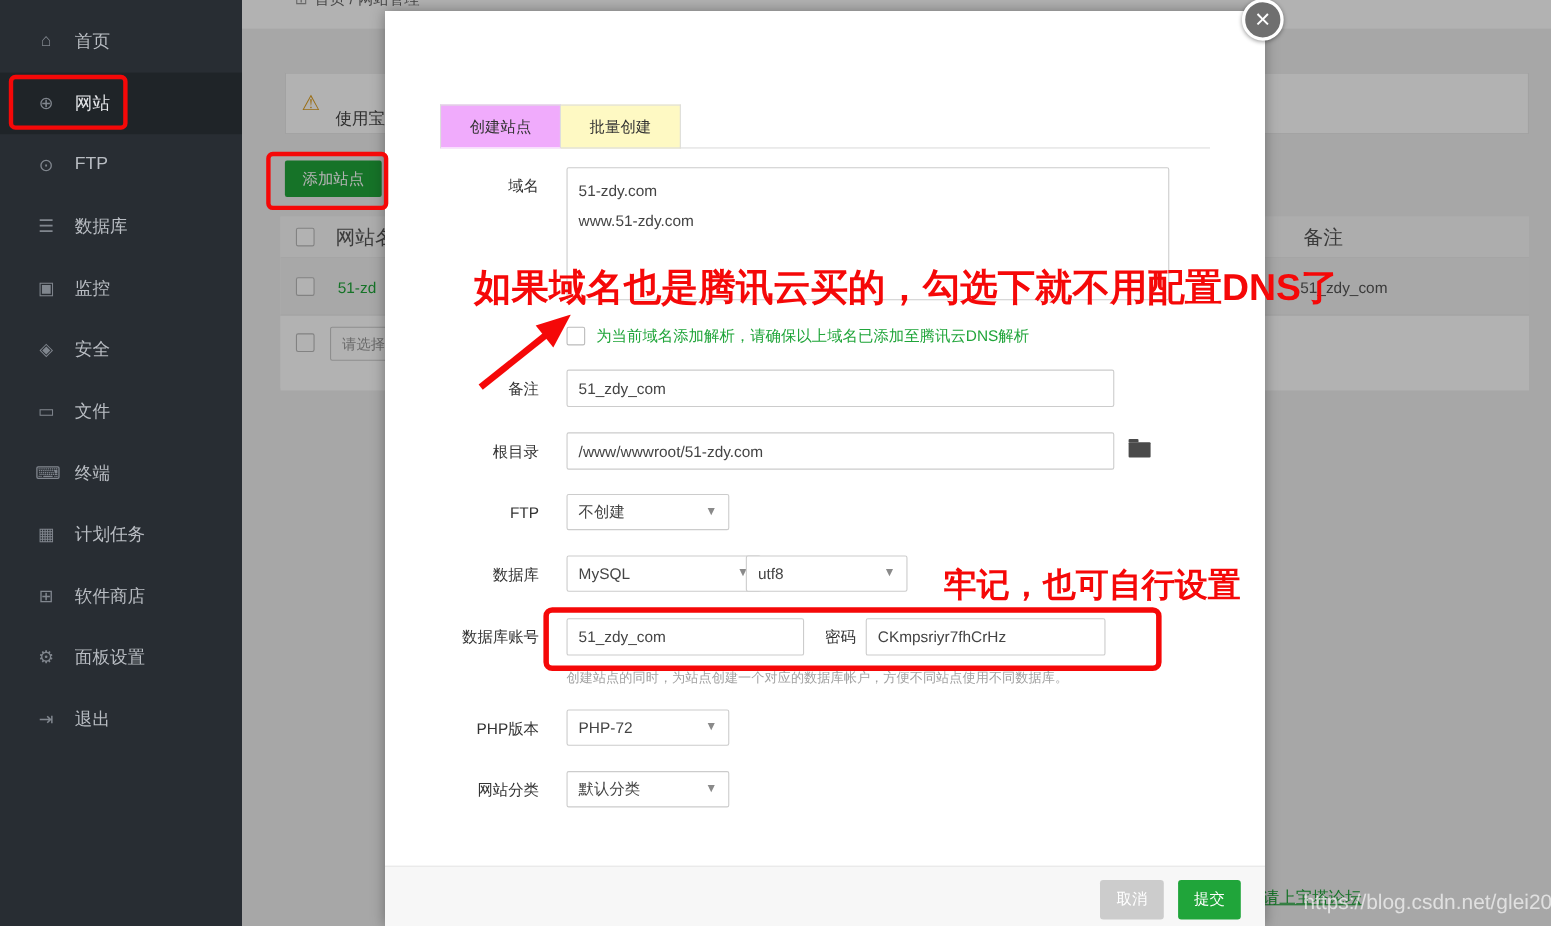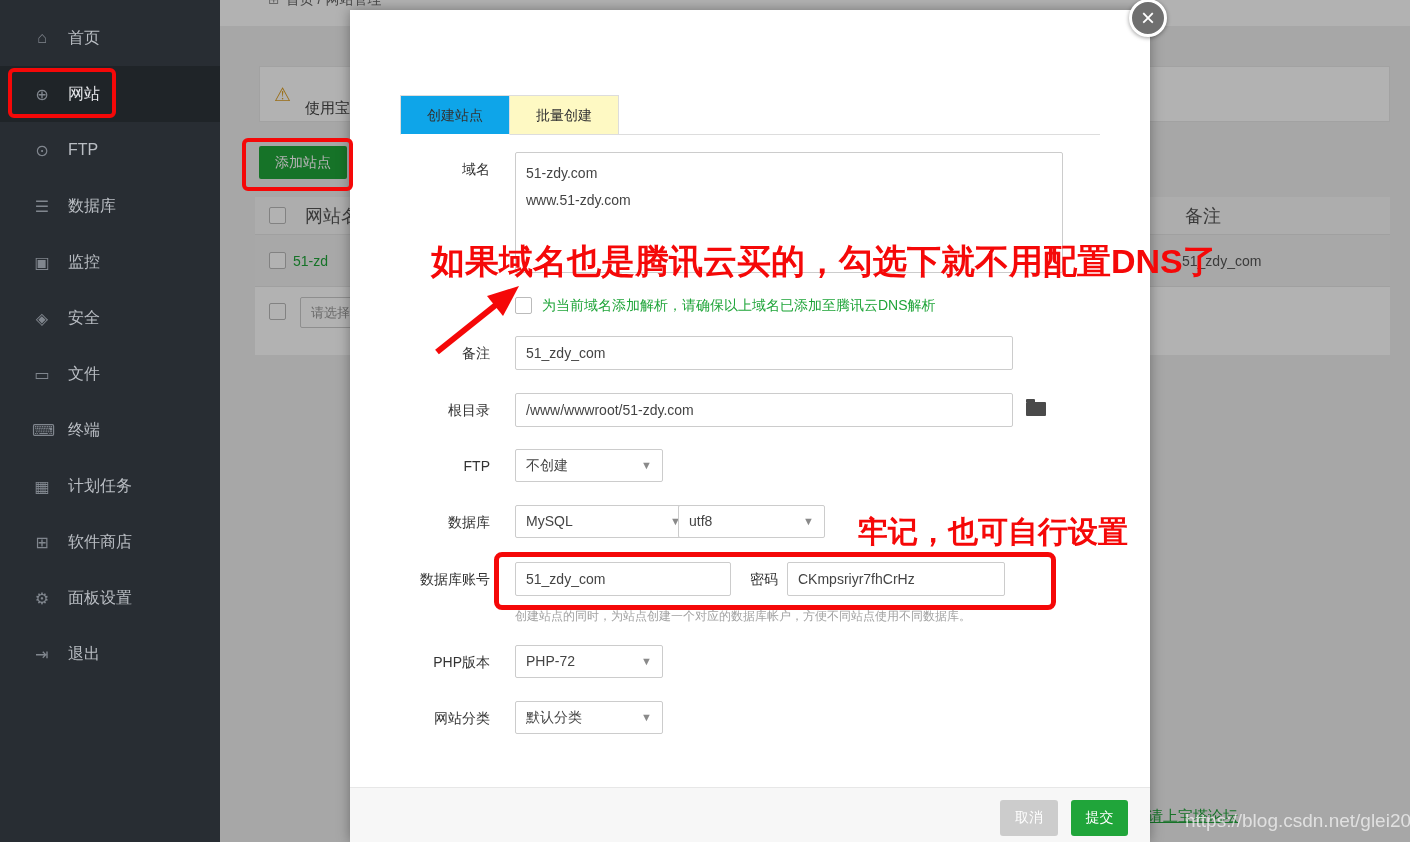--- a/index.html
+++ b/index.html
@@ -31,21 +31,21 @@
   .table-card { position:absolute; left:35px; top:197px; width:1135px; height:158px; background:#fff; }
   .t-head { height:38px; background:#f8f8f8; border-bottom:1px solid #e6e6e6;
     position:relative; }
   .t-row { height:52px; background:#f1f1f1; border-bottom:1px solid #e6e6e6; position:relative; }
   .t-foot { height:66px; background:#fff; position:relative; }
   .cbx { position:absolute; left:14px; width:17px; height:17px; background:#fff;
     border:1px solid #bbb; border-radius:2px; }
   .t-head .cbx { top:10px; } .t-row .cbx { top:17px; } .t-foot .cbx { top:16px; }
   .t-head .hcol { position:absolute; top:0; line-height:38px; font-size:18px; color:#555; }
   .col-site { left:50px; } .col-remark { left:930px; }
-  .t-row .site-link { position:absolute; left:38px; top:0; line-height:52px;
+  .t-row .site-link { position:absolute; left:52px; top:0; line-height:52px;
     font-size:14px; color:#20a53a; cursor:pointer; }
   .t-row .remark-val { position:absolute; left:927px; top:0; line-height:52px; font-size:14px; color:#555; }
   .bulk-select { position:absolute; left:45px; top:10px; width:150px; height:31px;
     background:#fff; border:1px solid #ccc; border-radius:2px; line-height:29px;
     padding-left:10px; font-size:13px; color:#999; }
   .forum-link { position:absolute; left:898px; top:807px; font-size:15px;
     color:#20a53a; text-decoration:underline; white-space:nowrap; cursor:pointer; }
   .overlay { position:absolute; left:0; top:0; width:1190px; height:842px;
     background:rgba(0,0,0,0.30); z-index:4; }
 
@@ -58,21 +58,21 @@
   .m-close { position:absolute; left:779px; top:-11px; width:38px; height:38px;
     border-radius:50%; background:#6f6f6f; border:3px solid #fff;
     box-shadow:0 1px 4px rgba(0,0,0,0.4); color:#fff; font-size:24px; line-height:32px;
     text-align:center; cursor:pointer; z-index:12; }
   .tabs { position:absolute; left:50px; top:85px; width:700px; height:40px;
     border-bottom:1px solid #ddd; }
   .tab { position:relative; float:left; height:40px; line-height:39px; padding:0 26px;
     font-size:14px; color:#333; background:#fef9c3; border:1px solid #ddd;
     border-left:none; cursor:pointer; }
   .tab:first-child { border-left:1px solid #ddd; }
-  .tab.active { background:#0ea5e9; border-bottom:1px solid #fff; margin-bottom:-1px; z-index:2; }
+  .tab.active { background:#f0abfc; border-bottom:1px solid #fff; margin-bottom:-1px; z-index:2; }
 
   .frow { position:absolute; left:0; width:800px; }
   .frow .lbl { position:absolute; left:10px; top:0; width:130px; text-align:right;
     font-size:14px; color:#333; line-height:34px; white-space:nowrap; }
   .fld { position:absolute; background:#fff; border:1px solid #ccc; border-radius:2px;
     font-size:14px; color:#444; }
   .txtarea { left:165px; top:0; width:548px; height:121px; padding:7px 10px;
     line-height:27px; white-space:pre-line; overflow:hidden; resize:none;
     font-family:"Liberation Sans","DejaVu Sans",sans-serif; }
   .inp { height:34px; line-height:32px; padding:0 10px; }

